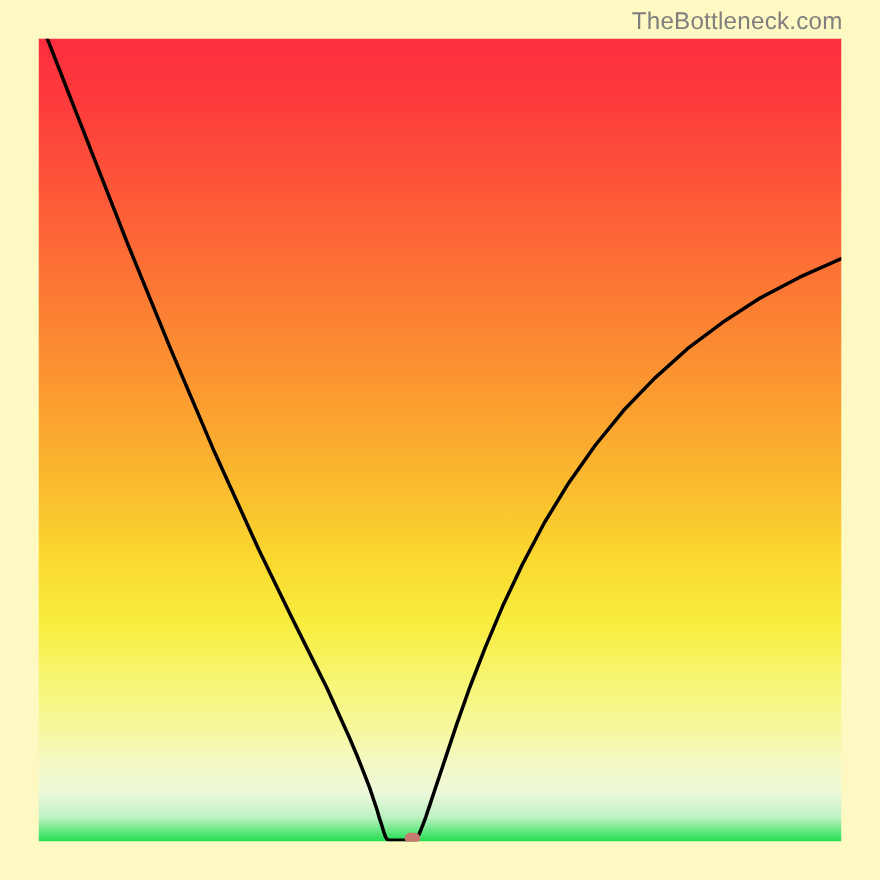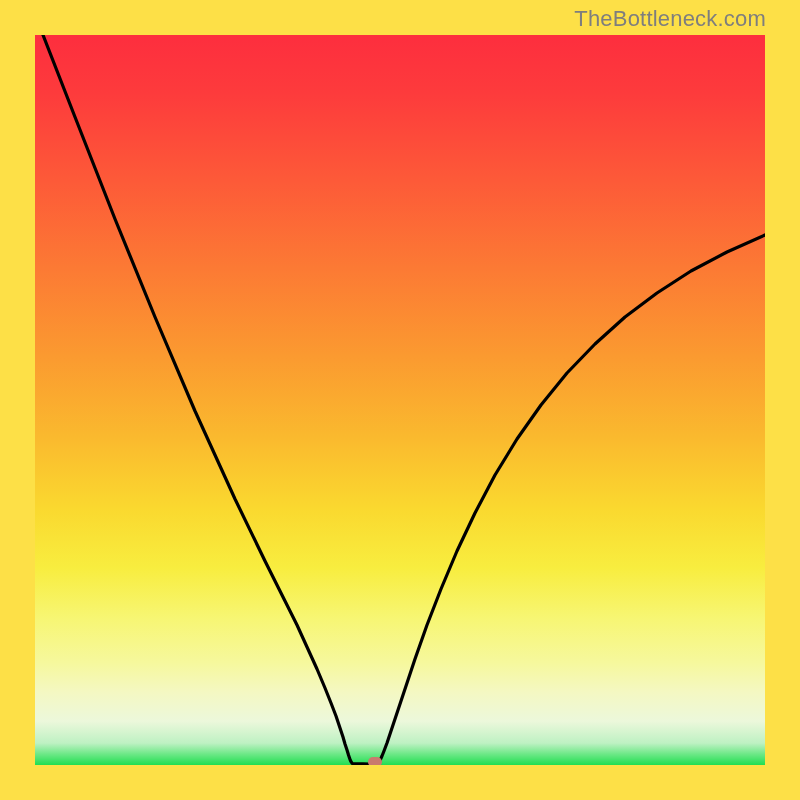--- a/index.html
+++ b/index.html
@@ -10,21 +10,21 @@
     background: #000;
     overflow: hidden;
     font-family: Arial, Helvetica, sans-serif;
   }
   .frame {
     position: absolute;
     left: 0;
     top: 0;
     width: 800px;
     height: 800px;
-    background: #fde047;
+    background: #fef9c3;
   }
   .plot-area {
     position: absolute;
     left: 35px;
     top: 35px;
     width: 730px;
     height: 730px;
     overflow: hidden;
   }
   .gradient {

